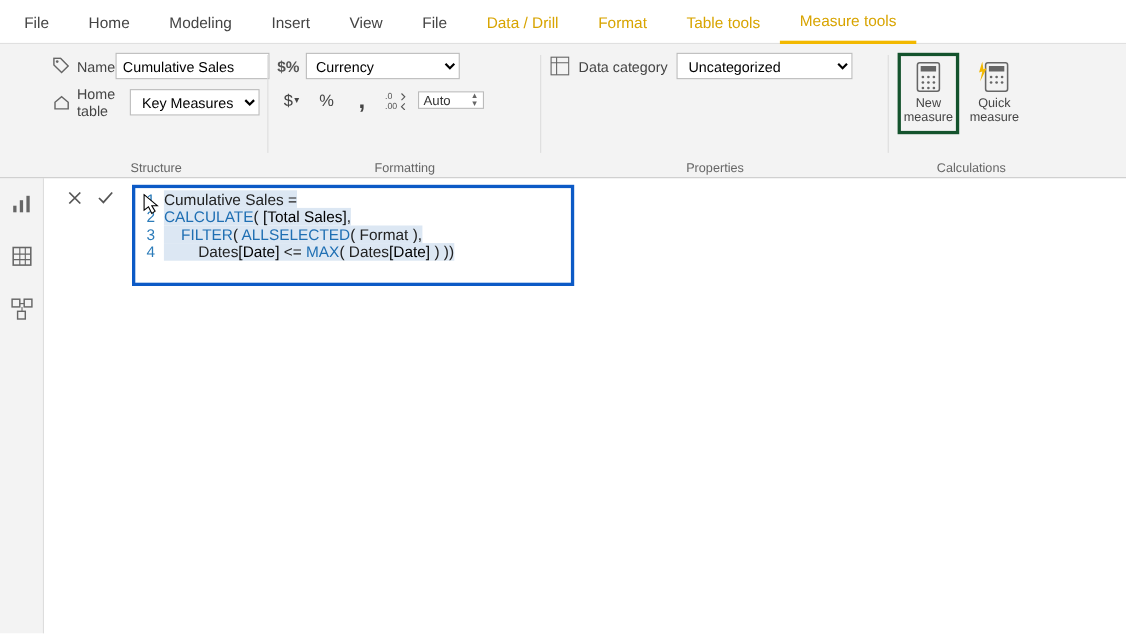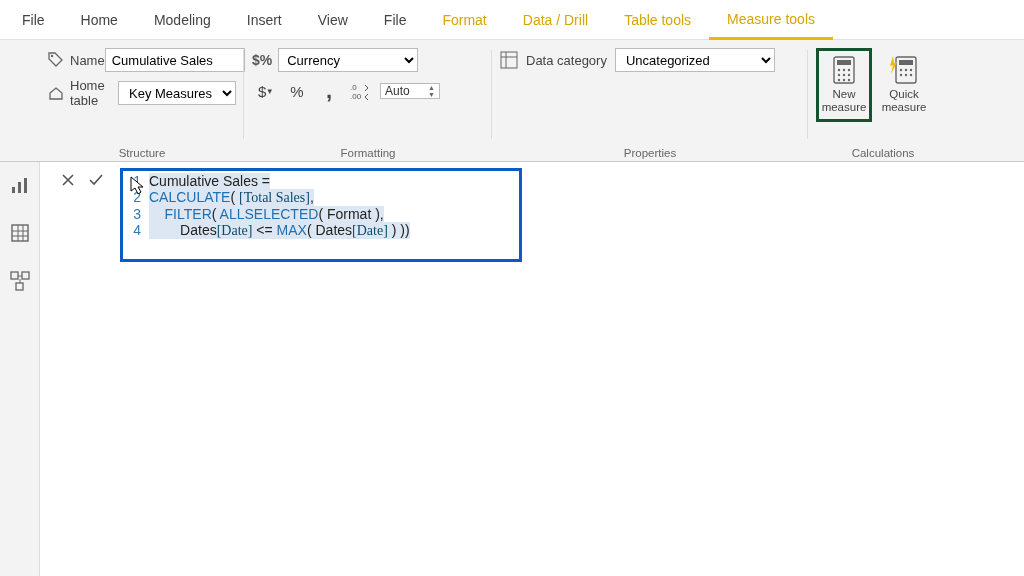--- a/index.html
+++ b/index.html
@@ -52,40 +52,40 @@
 
   .formula-zone { flex: 1; position: relative; }
   .formula-hdr { display: flex; align-items: flex-start; padding: 6px 0 0 16px; }
   .fx-ctrl { width: 24px; height: 24px; display: flex; align-items: center; justify-content: center; color: #666; cursor: pointer; margin-right: 4px; }
 
   .editor-box { border: 3px solid #0c5ac6; margin-left: 8px; padding: 2px 8px 20px 4px; width: 402px; background: #fff; font-family: Consolas, monospace; font-size: 14px; position: relative; }
   .code-line { display: flex; }
   .ln { width: 22px; text-align: right; padding-right: 8px; color: #2b7bb9; user-select: none; }
   .code { white-space: pre; }
   .tok-fn { color: #1f6fb3; }
-  .tok-col { color: #0c4a6e; font-family: Liberation Serif, serif; }
+  .tok-col { color: #000000; }
   .tok-plain { color: #222; }
   .line-highlight { background: #dce7f3; display: inline-block; }
 
   .cursor-arrow { position: absolute; left: 130px; top: 176px; font-size: 16px; color: #000; pointer-events: none; }
 
   svg { display: block; }
 </style>
 </head>
 <body>
 
 <div class="menu-bar">
   <div class="menu-item">File</div>
   <div class="menu-item">Home</div>
   <div class="menu-item">Modeling</div>
   <div class="menu-item">Insert</div>
   <div class="menu-item">View</div>
   <div class="menu-item">File</div>
+  <div class="menu-item context">Data / Drill</div>
   <div class="menu-item context">Format</div>
-  <div class="menu-item context">Data / Drill</div>
   <div class="menu-item context">Table tools</div>
   <div class="menu-item context active">Measure tools</div>
 </div>
 
 <div class="ribbon">
 
   <div class="ribbon-group" style="width:244px;padding-left:48px;">
     <div>
       <div class="name-row">
         <span class="ico">

